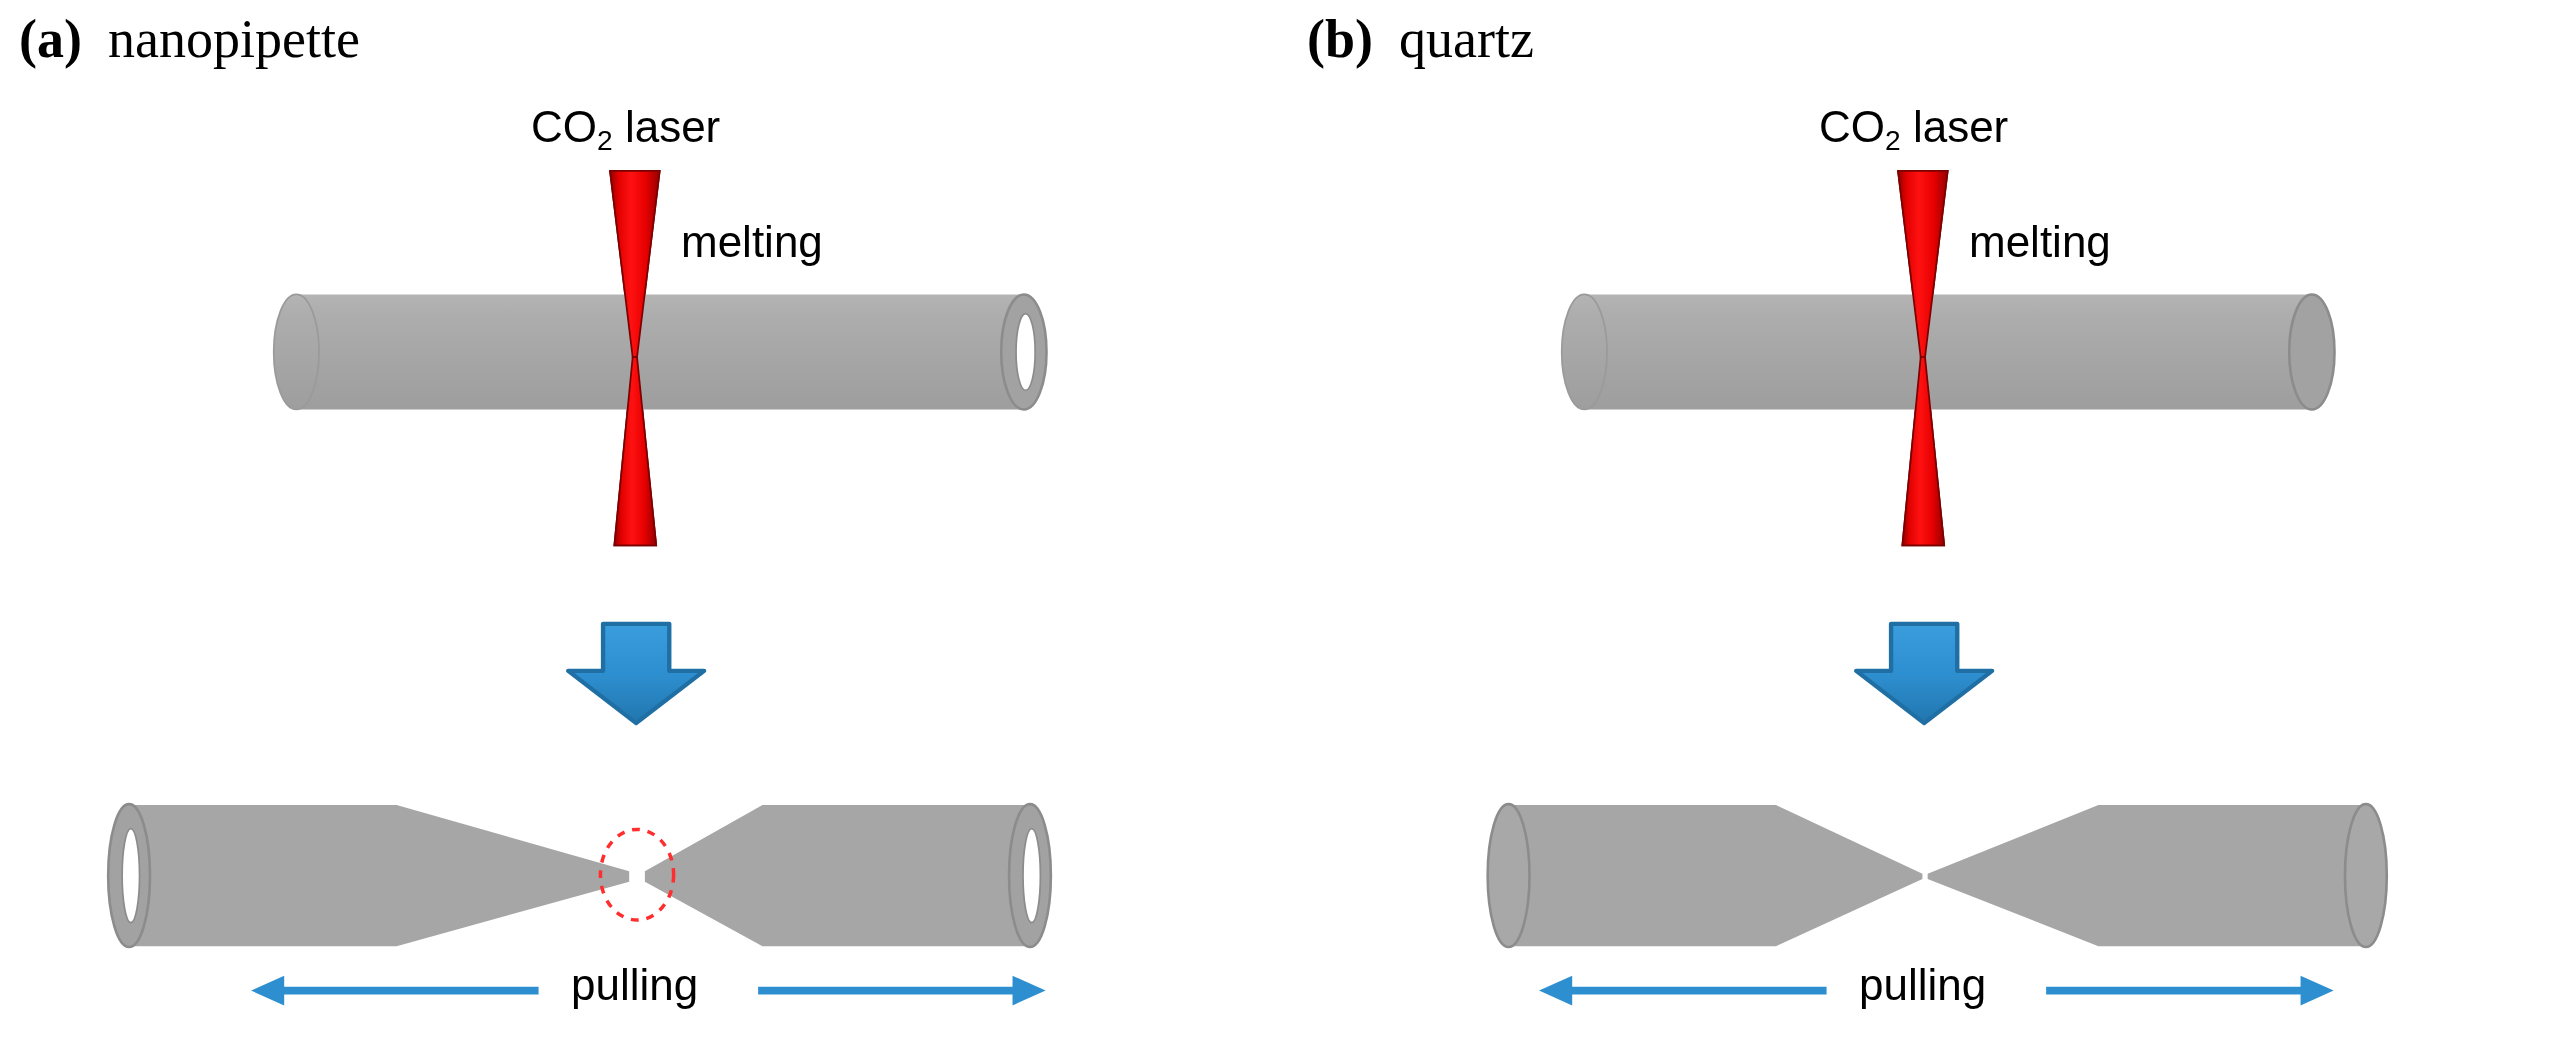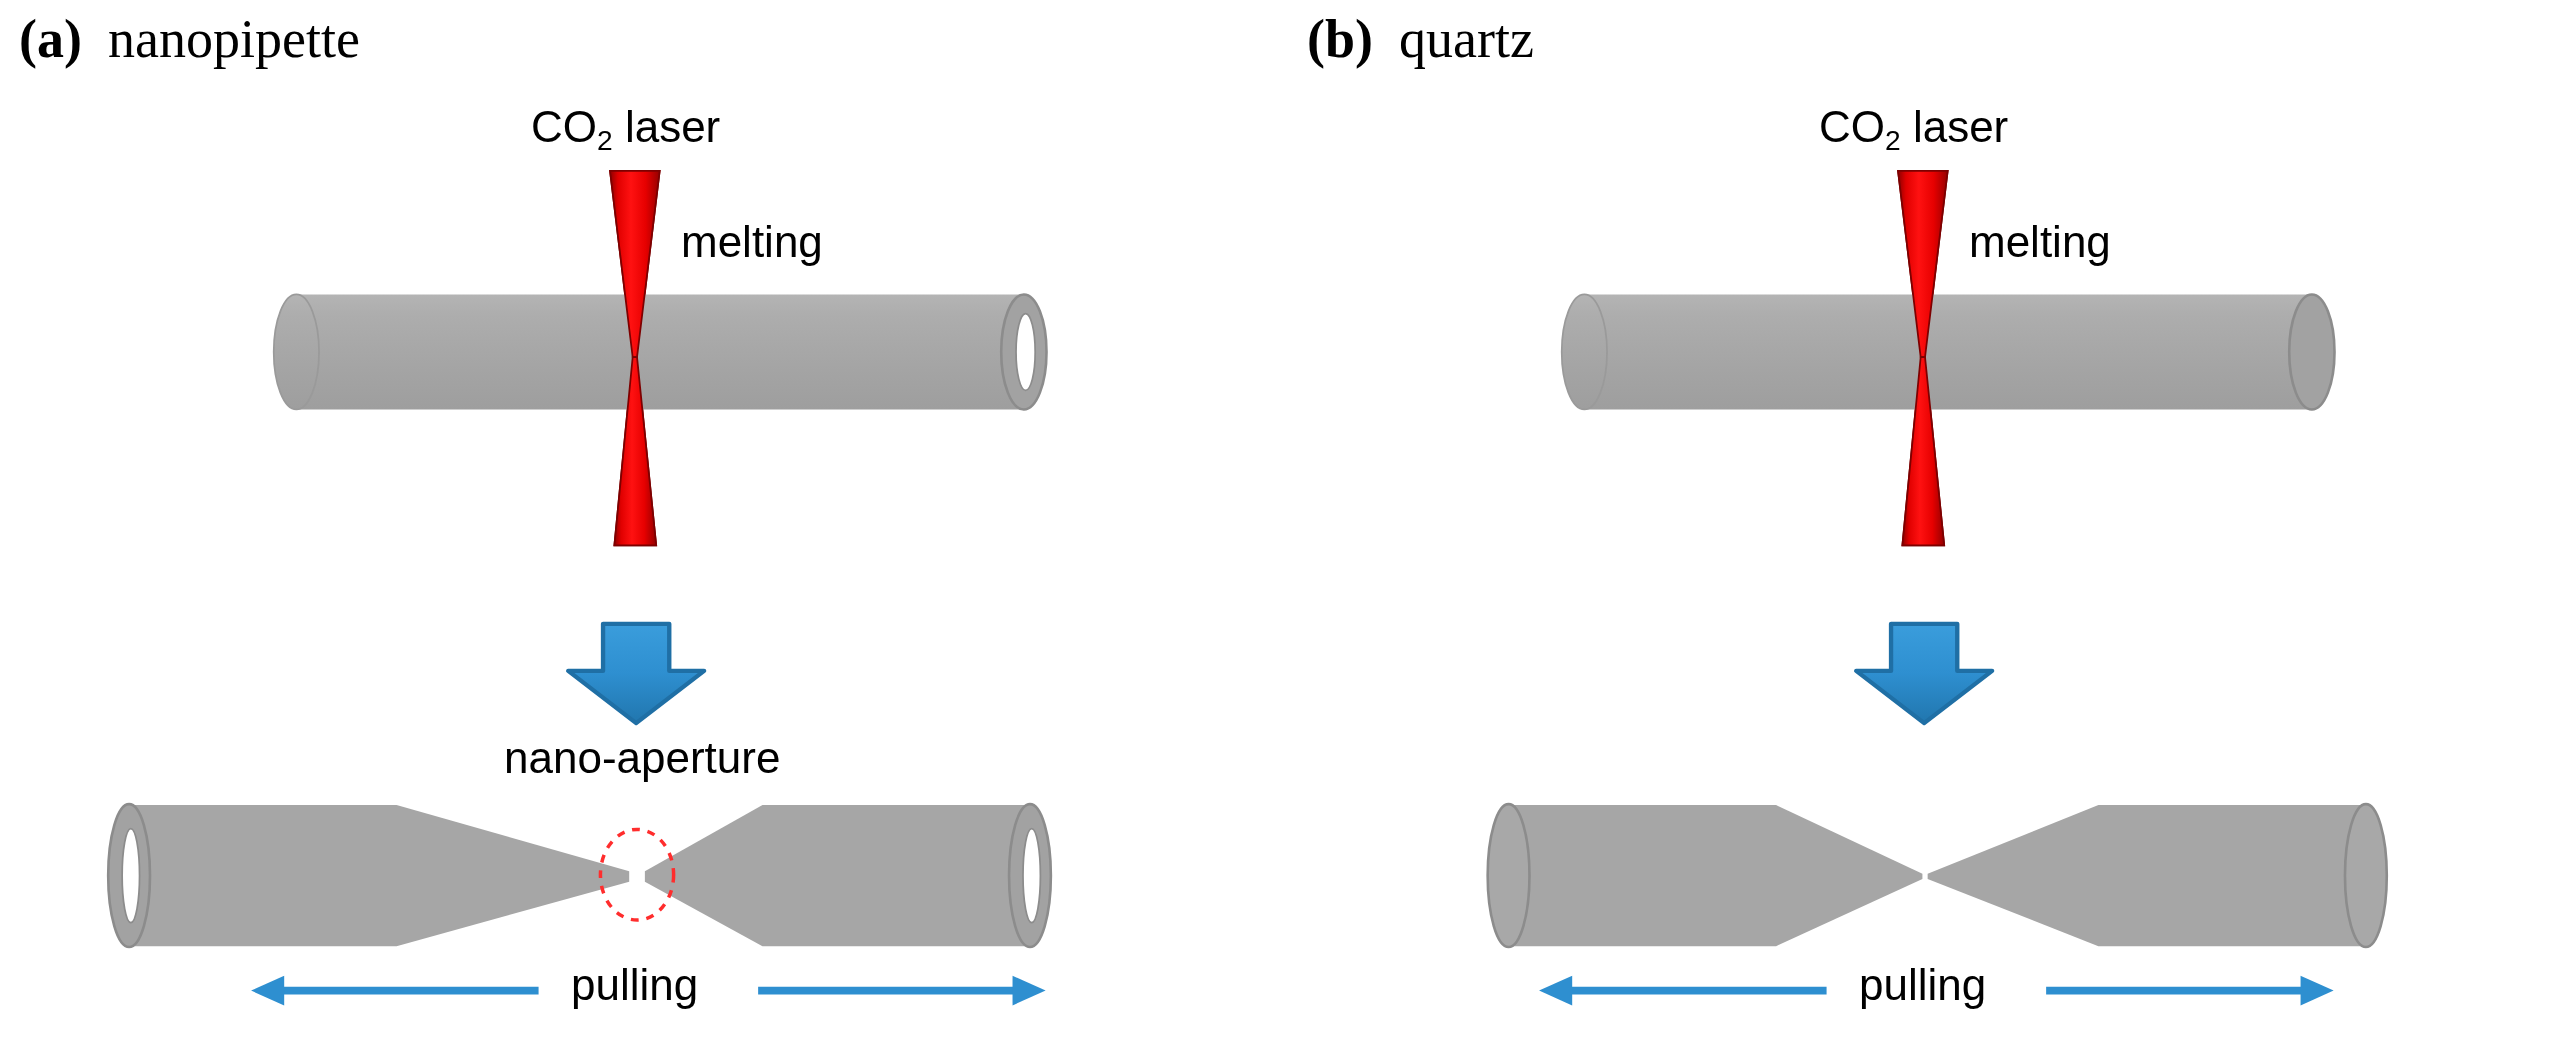--- a/index.html
+++ b/index.html
@@ -91,21 +91,20 @@
 
     <div class="panel-heading">
       <span class="panel-tag">(a)</span>
       <span class="panel-title">nanopipette</span>
     </div>
 
     <div class="lbl" style="left:531px; top:105px;"><span>CO</span><sub>2</sub><span> laser</span></div>
 
     <div class="lbl" style="left:681px; top:220px;"><span>melting</span></div>
 
-    <div class="lbl" style="left:504px; top:736px;"><span>nano-aperture</span></div>
 
     <div class="lbl" style="left:571px; top:963px;"><span>pulling</span></div>
 
     <div class="tube-label" style="left:301px; top:331px;"><span>quartz pipette</span></div>
 
     <svg class="stage" viewBox="0 0 1478 1196">
       <defs>
         <linearGradient id="grayCylA" x1="0" y1="0" x2="0" y2="1">
           <stop offset="0%" stop-color="#b4b4b4"></stop>
           <stop offset="18%" stop-color="#adadad"></stop>

